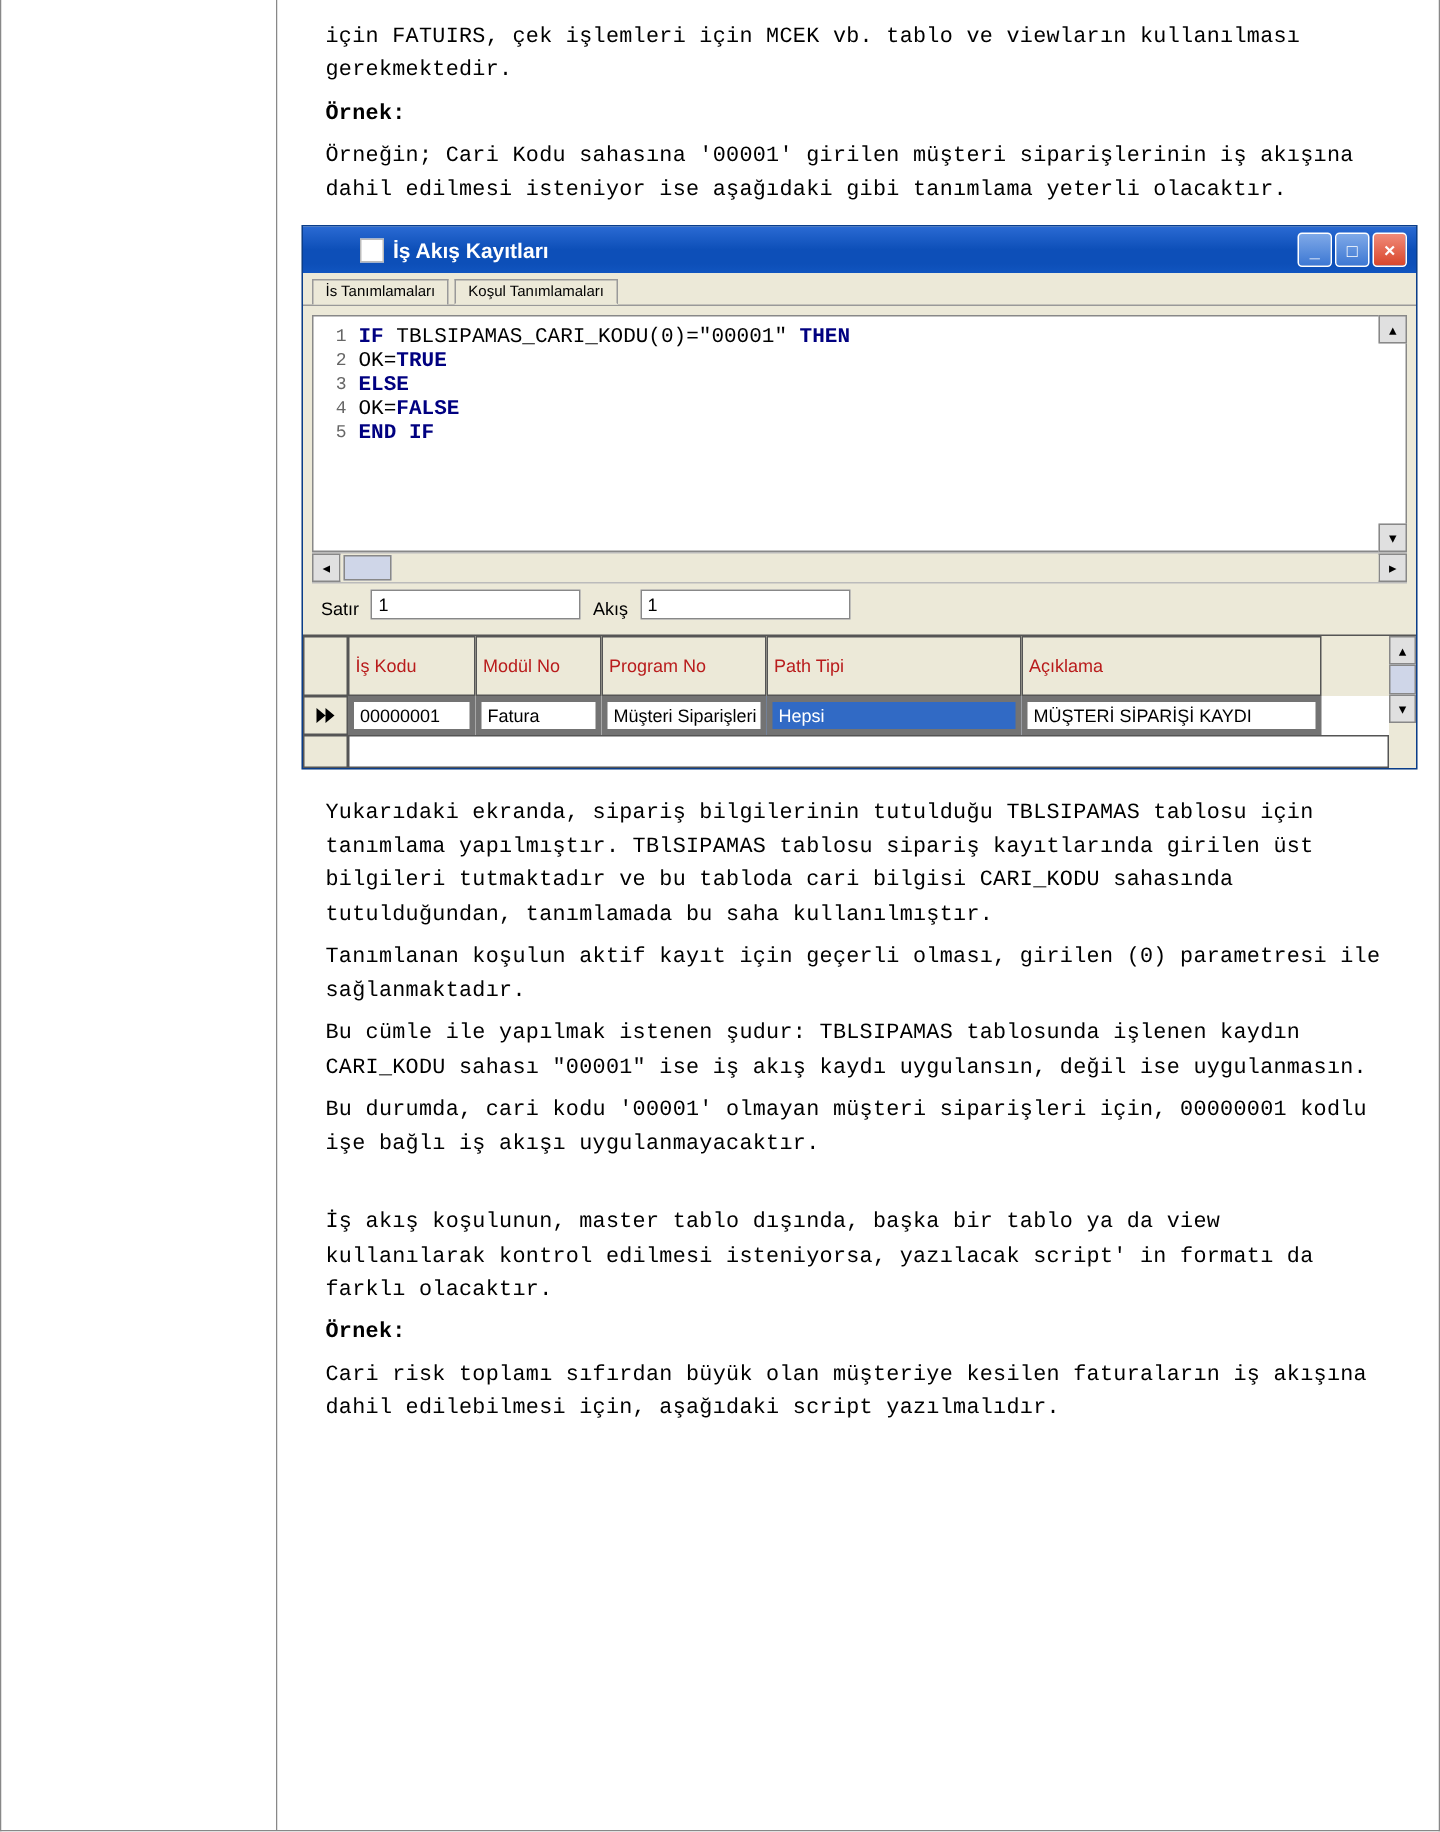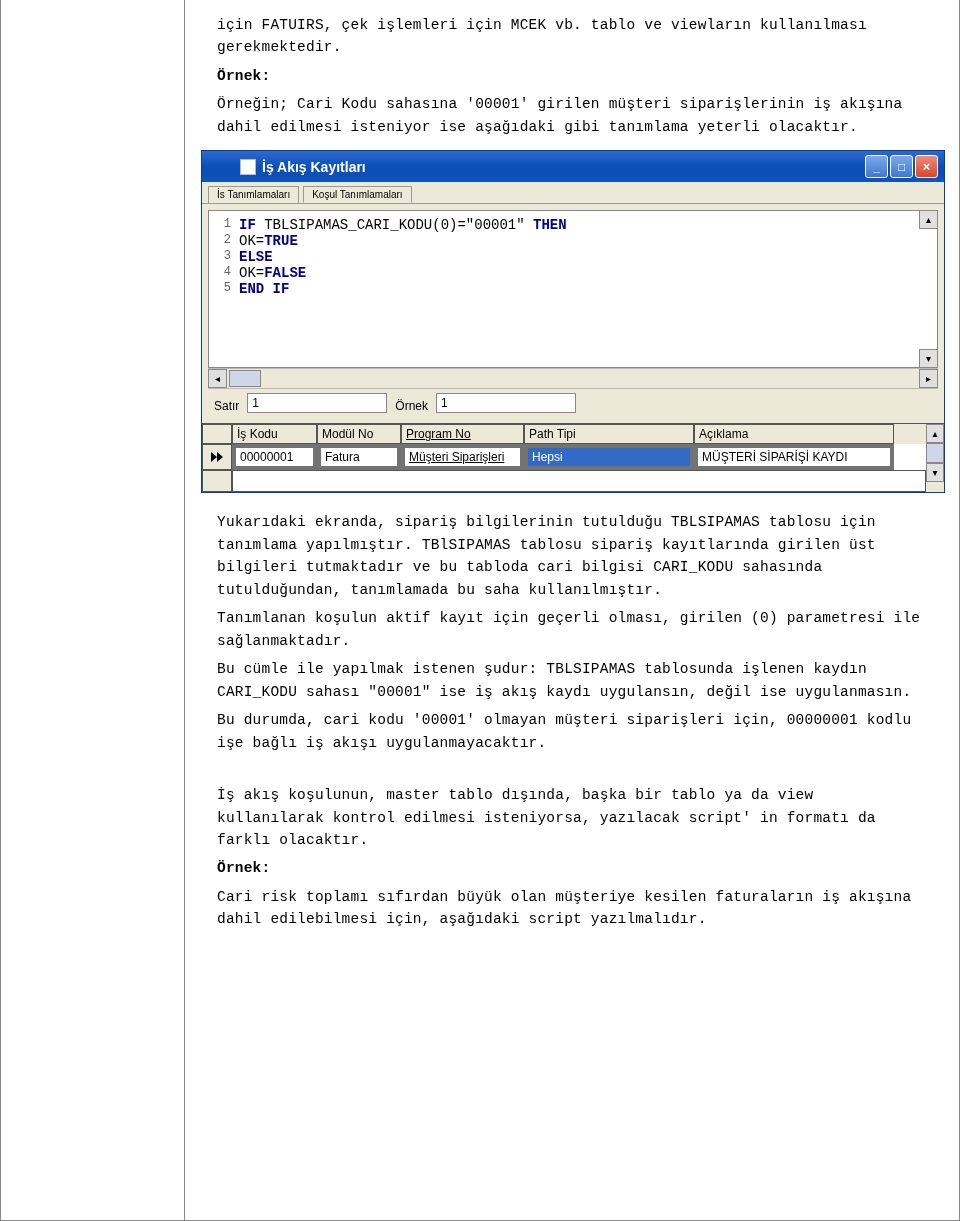--- a/index.html
+++ b/index.html
@@ -203,23 +203,23 @@
     background: #ece9d8;
   }
   .grid-corner {
     width: 28px;
     border: 1px solid #555;
     background: #ece9d8;
   }
   .gh {
     border: 1px solid #555;
     background: #ece9d8;
-    padding: 2px 4px;
-    font-size: 12px;
-    color: #000000;
+    padding: 12px 4px;
+    font-size: 12px;
+    color: #b91c1c;
     box-sizing:border-box;
   }
   .grid-row {
     display: flex;
     background: #fff;
   }
   .row-indicator {
     width: 28px;
     border: 1px solid #555;
     background: #ece9d8;
@@ -235,21 +235,21 @@
     box-sizing:border-box;
     overflow:hidden;
     white-space:nowrap;
   }
   .gc.sel {
     background: #316ac5;
     color: #fff;
   }
   .col-is { width: 85px; }
   .col-mod { width: 84px; }
-  .col-prog { width: 123px; text-decoration: underline; }
+  .col-prog { width: 110px; }
   .col-path { width: 170px; }
   .col-acik { width: 200px; }
 
   .grid-empty-row {
     display:flex;
   }
   .grid-empty-row .row-indicator { height:20px; }
   .grid-empty-row .empty-cells {
     flex:1; border:1px solid #555; background:#fff; height:20px;
   }
@@ -342,21 +342,21 @@
             <div class="scroll-thumb"></div>
           </div>
           <div class="scroll-arrow">▸</div>
         </div>
 
         <div class="status-row">
           <span class="status-label">Satır</span>
           <div class="status-input">
               <span>1</span>
             </div>
-          <span class="status-label">Örnek</span>
+          <span class="status-label">Akış</span>
           <div class="status-input">
               <span>1</span>
             </div>
         </div>
       </div>
 
       <div class="grid-outer">
         <div class="grid-wrap" style="display:flex;">
           <div style="flex:1;">
             <div class="grid-header">

